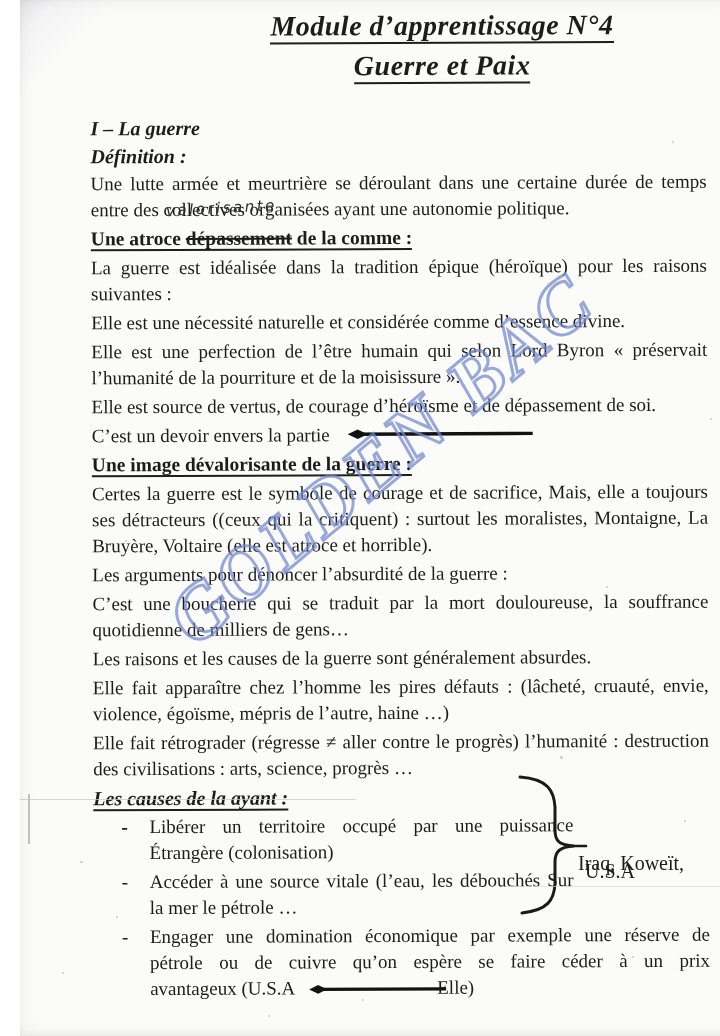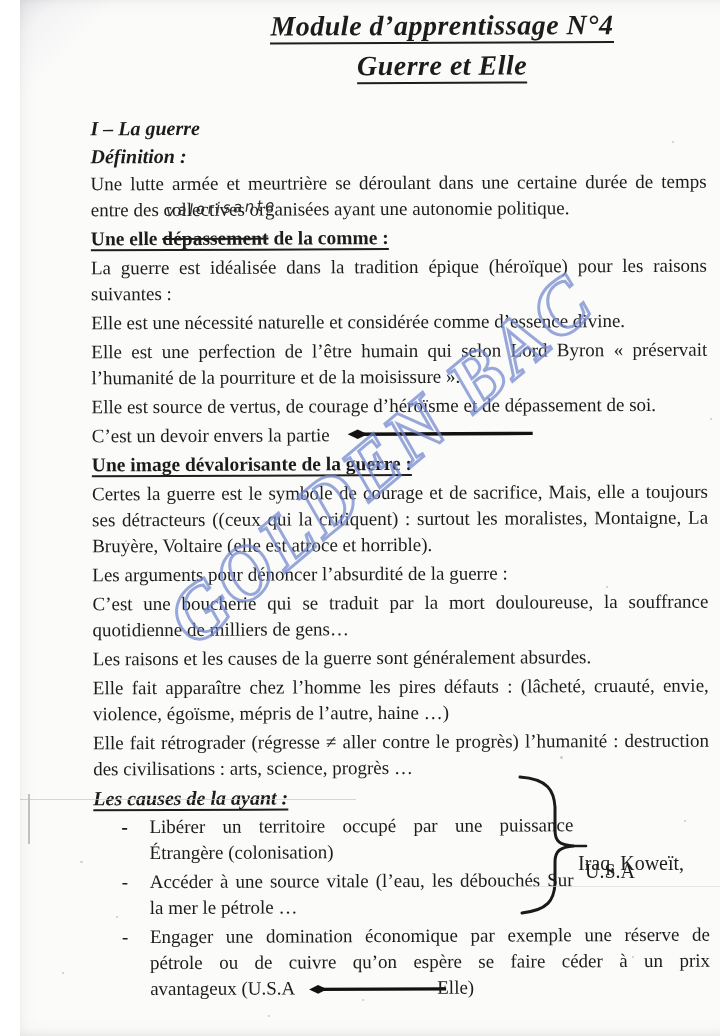--- a/index.html
+++ b/index.html
@@ -74,29 +74,29 @@
 </style>
 </head>
 <body>
 
 <div class="page">
   <div class="fold"></div>
 
   <div class="content">
     <div class="titles">
       <div class="t1"><span>Module d’apprentissage N°4</span></div>
-      <div class="t2"><span>Guerre et Elle</span></div>
+      <div class="t2"><span>Guerre et Paix</span></div>
     </div>
 
     <div class="subhead">I – La guerre</div>
     <div class="subhead">Définition :</div>
     <p class="body">Une lutte armée et meurtrière se déroulant dans une certaine durée de temps entre des collectives organisées ayant une autonomie politique.</p>
 
     <div class="heading">
-      <span class="u"><span>Une elle </span><span class="struck">dépassement</span><span> de la comme :</span></span>
+      <span class="u"><span>Une atroce </span><span class="struck">dépassement</span><span> de la comme :</span></span>
     </div>
     <p class="body">La guerre est idéalisée dans la tradition épique (héroïque) pour les raisons suivantes :</p>
     <p class="body">Elle est une nécessité naturelle et considérée comme d’essence divine.</p>
     <p class="body">Elle est une perfection de l’être humain qui selon Lord Byron « préservait l’humanité de la pourriture et de la moisissure ».</p>
     <p class="body">Elle est source de vertus, de courage d’héroïsme et de dépassement de soi.</p>
 
     <div class="arrowline">
       <span>C’est un devoir envers la partie</span>
       <span class="arr">
         <svg width="186" height="14" viewBox="0 0 186 14">

